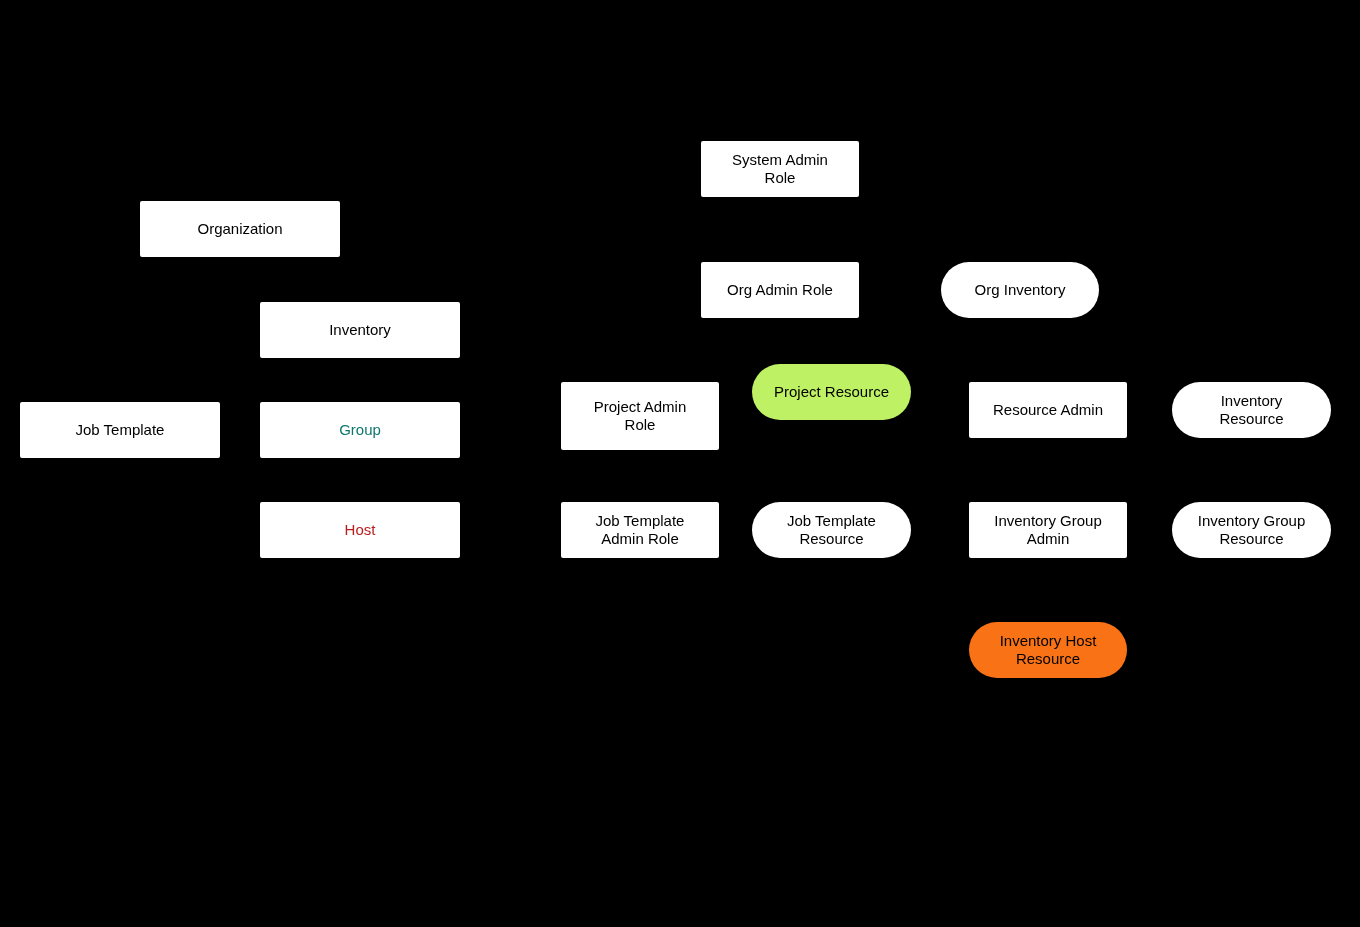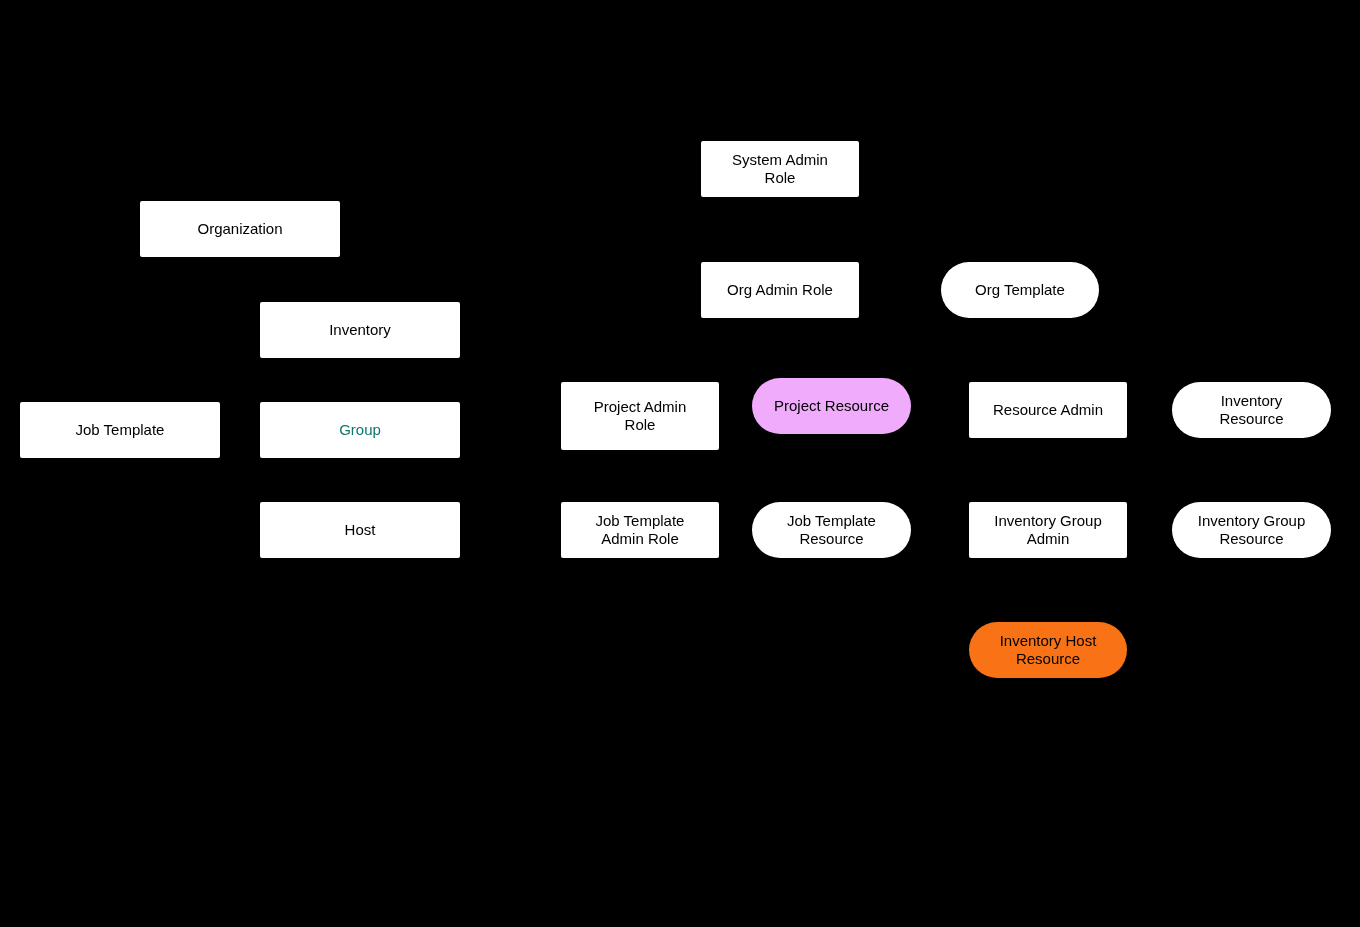--- a/index.html
+++ b/index.html
@@ -37,28 +37,28 @@
   }
 </style>
 </head>
 <body>
 
 <div id="canvas" style="background: rgb(0, 0, 0);">
     <div class="node rect" style="left: 140px; top: 201px; width: 200px; height: 56px; background: rgb(255, 255, 255); color: rgb(0, 0, 0); text-align: center;">Organization</div>
     <div class="node rect" style="left: 260px; top: 302px; width: 200px; height: 56px; background: rgb(255, 255, 255); color: rgb(0, 0, 0);">Inventory</div>
     <div class="node rect" style="left: 20px; top: 402px; width: 200px; height: 56px; background: rgb(255, 255, 255); color: rgb(0, 0, 0);">Job Template</div>
     <div class="node rect" style="left: 260px; top: 402px; width: 200px; height: 56px; background: rgb(255, 255, 255); color: #0f766e;">Group</div>
-    <div class="node rect" style="left: 260px; top: 502px; width: 200px; height: 56px; background: rgb(255, 255, 255); color: #000000;">Host</div>
+    <div class="node rect" style="left: 260px; top: 502px; width: 200px; height: 56px; background: rgb(255, 255, 255); color: #b91c1c;">Host</div>
     <div class="node rect" style="left: 701px; top: 141px; width: 158px; height: 56px; background: rgb(255, 255, 255); color: rgb(0, 0, 0);">System Admin
 Role</div>
     <div class="node rect" style="left: 701px; top: 262px; width: 158px; height: 56px; background: rgb(255, 255, 255); color: rgb(0, 0, 0);">Org Admin Role</div>
-    <div class="node pill" style="left: 941px; top: 262px; width: 158px; height: 56px; background: rgb(255, 255, 255); color: rgb(0, 0, 0);">Org Template</div>
+    <div class="node pill" style="left: 941px; top: 262px; width: 158px; height: 56px; background: rgb(255, 255, 255); color: rgb(0, 0, 0);">Org Inventory</div>
     <div class="node rect" style="left: 561px; top: 382px; width: 158px; height: 68px; background: rgb(255, 255, 255); color: rgb(0, 0, 0);">Project Admin
 Role</div>
-    <div class="node pill" style="left: 752px; top: 378px; width: 159px; height: 56px; background: #f0abfc; color: rgb(0, 0, 0);">Project Resource</div>
+    <div class="node pill" style="left: 752px; top: 364px; width: 159px; height: 56px; background: #bef264; color: rgb(0, 0, 0);">Project Resource</div>
     <div class="node rect" style="left: 969px; top: 382px; width: 158px; height: 56px; background: rgb(255, 255, 255); color: rgb(0, 0, 0);">Resource Admin</div>
     <div class="node pill" style="left: 1172px; top: 382px; width: 159px; height: 56px; background: rgb(255, 255, 255); color: rgb(0, 0, 0);">Inventory
 Resource</div>
     <div class="node rect" style="left: 561px; top: 502px; width: 158px; height: 56px; background: rgb(255, 255, 255); color: rgb(0, 0, 0);">Job Template
 Admin Role</div>
     <div class="node pill" style="left: 752px; top: 502px; width: 159px; height: 56px; background: rgb(255, 255, 255); color: rgb(0, 0, 0);">Job Template
 Resource</div>
     <div class="node rect" style="left: 969px; top: 502px; width: 158px; height: 56px; background: rgb(255, 255, 255); color: rgb(0, 0, 0);">Inventory Group
 Admin</div>
     <div class="node pill" style="left: 1172px; top: 502px; width: 159px; height: 56px; background: rgb(255, 255, 255); color: rgb(0, 0, 0);">Inventory Group

